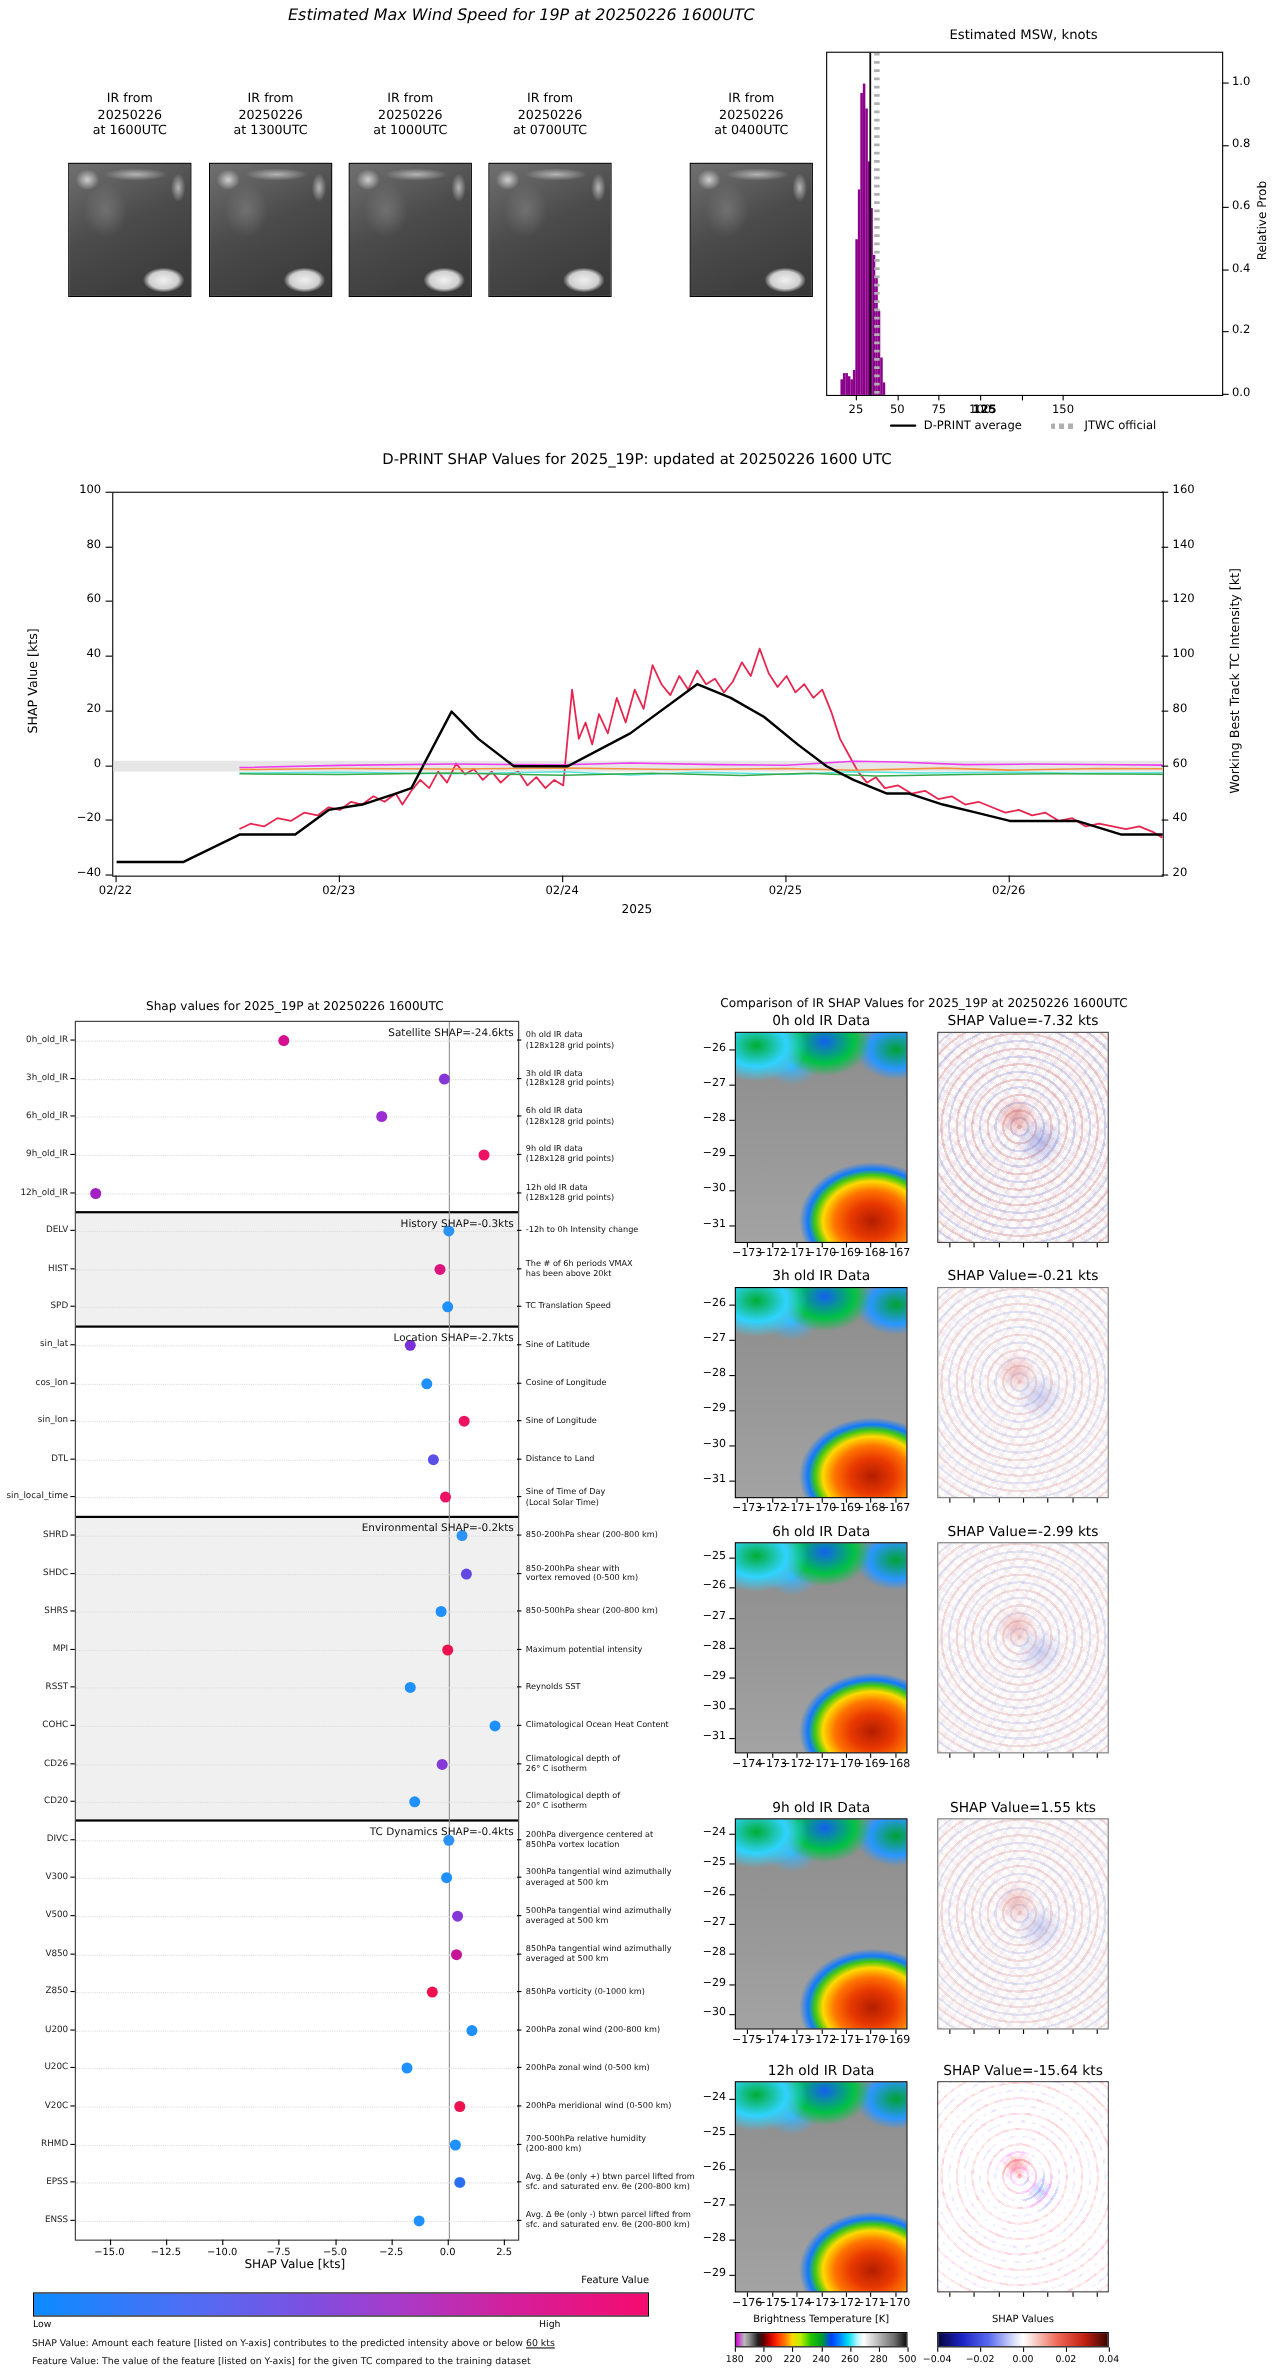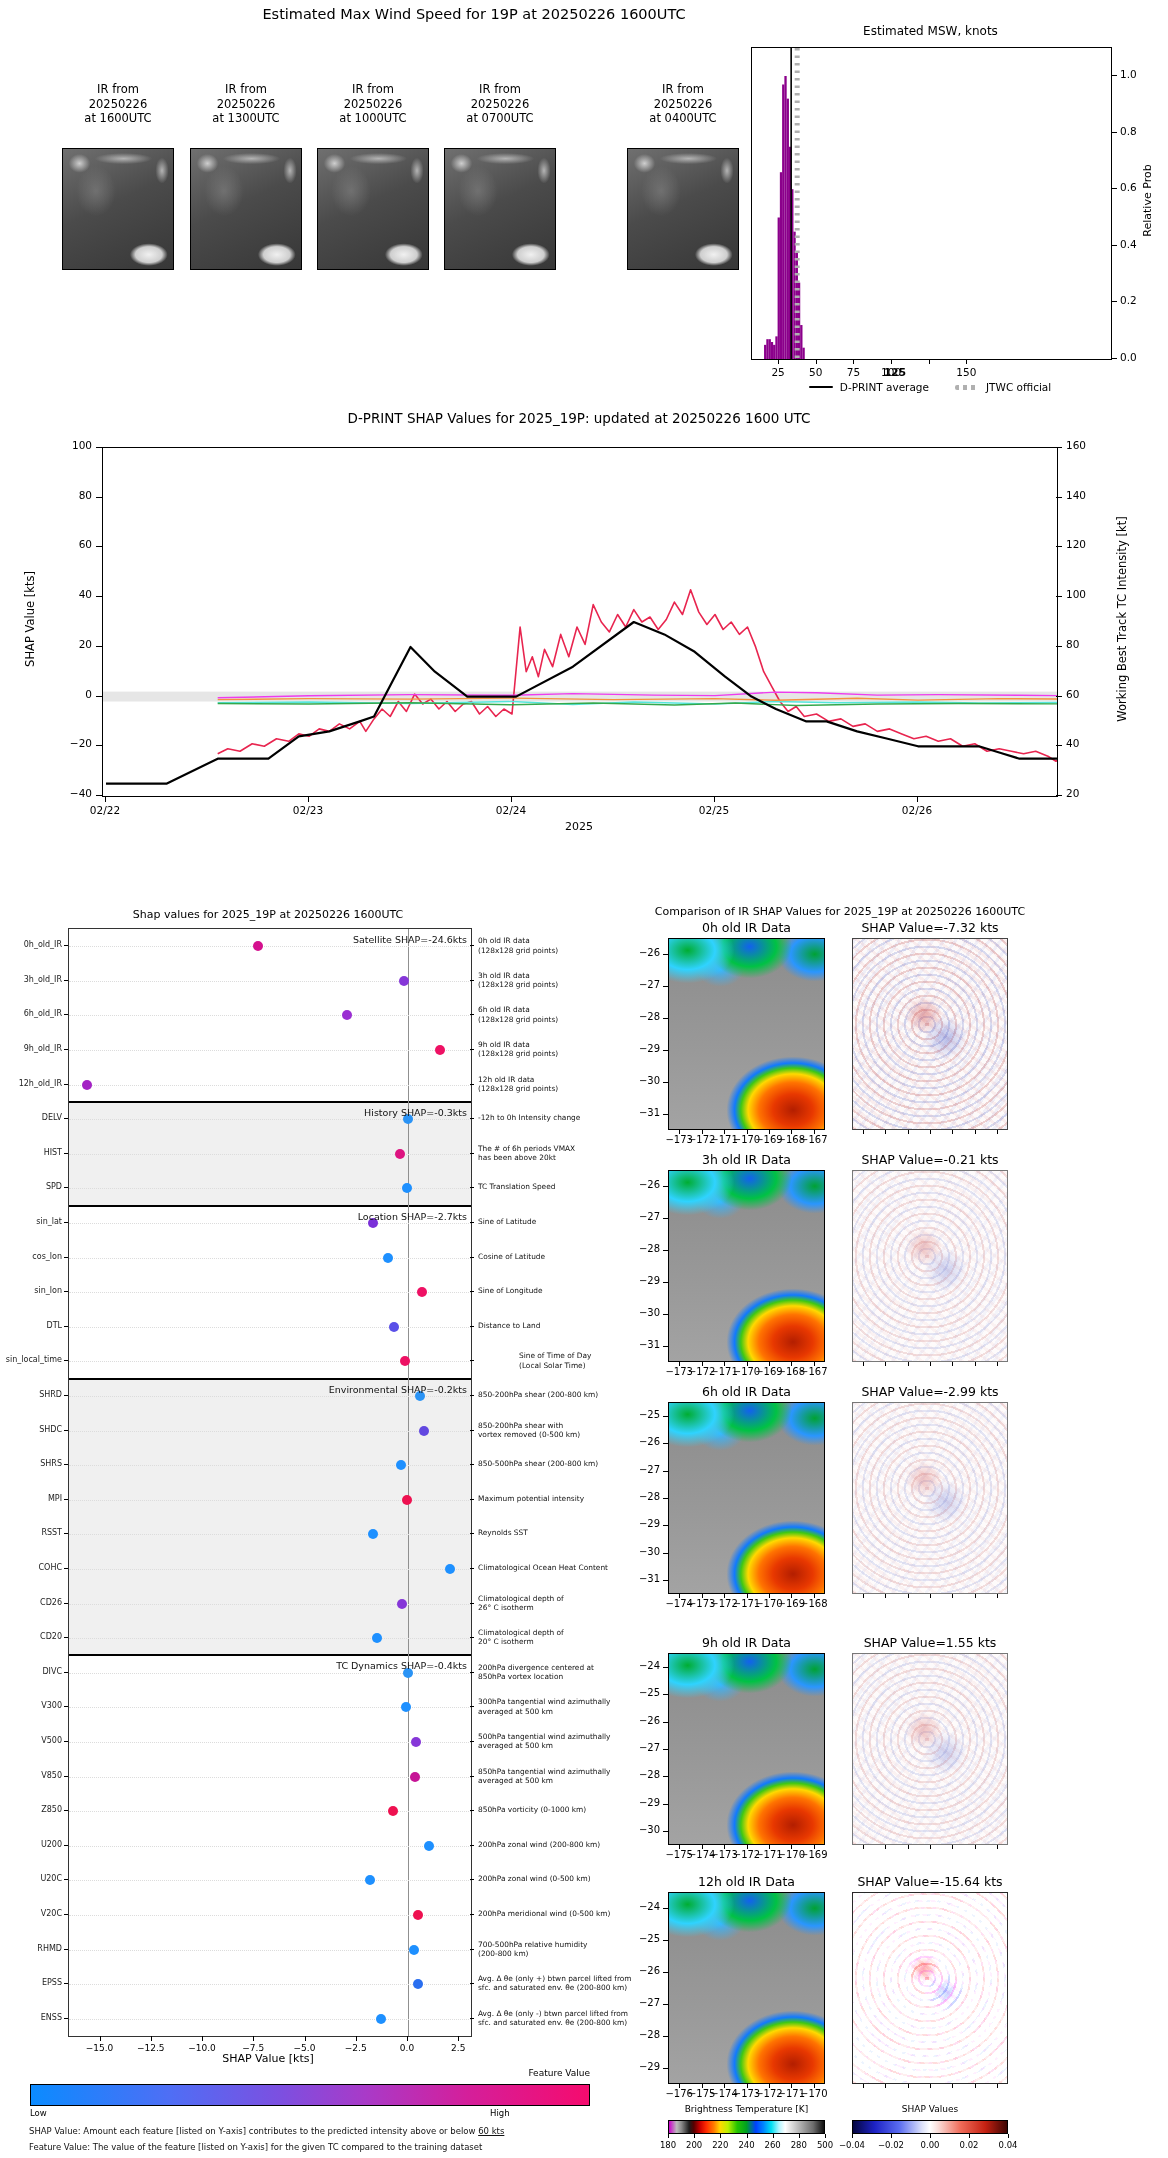--- a/index.html
+++ b/index.html
@@ -1,20 +1,20 @@
 <!DOCTYPE html>
 <html><head>
 <meta charset="utf-8">
 <style>
   html,body{margin:0;padding:0;background:#fff;}
   .page{position:relative;width:1168px;height:2158px;background:#fff;overflow:hidden;
         font-family:"DejaVu Sans","Liberation Sans",sans-serif;color:#000;}
   .abs{position:absolute;}
   .ctr{text-align:center;}
-  .main-title{position:absolute;top:6px;left:0;width:948px;text-align:center;font-size:14.5px;}
+  .main-title{position:absolute;top:6px;left:0;width:948px;text-align:center;font-size:14.5px;font-style:italic;}
   .hist-title{position:absolute;top:24px;left:751px;width:359px;text-align:center;font-size:12px;}
   .ts-title{position:absolute;top:410px;left:102px;width:954px;text-align:center;font-size:13.5px;}
   .fp-title{position:absolute;top:908px;left:48px;width:440px;text-align:center;font-size:11px;}
   .cmp-title{position:absolute;top:905px;left:560px;width:560px;text-align:center;font-size:11px;}
   .vlabel{position:absolute;text-align:center;transform:rotate(-90deg);}
   .thumb-label{position:absolute;width:168px;text-align:center;font-size:11.5px;line-height:1.28;white-space:pre-line;}
   .gray-thumb{position:absolute;width:112px;height:122px;border:1px solid #000;box-sizing:border-box;
     background:
       radial-gradient(closest-side at 78% 88%, rgba(250,250,250,.95), rgba(232,232,232,.85) 55%, rgba(200,200,200,0) 78%),
       radial-gradient(closest-side at 15% 12%, rgba(218,218,218,.9), rgba(218,218,218,0) 65%),
@@ -445,33 +445,33 @@
     <div class="tick" style="left: 64px; top: 1187.45px; width: 4px; height: 1px;"></div>
     <div class="tick" style="left: 470px; top: 1187.45px; width: 4px; height: 1px;"></div>
     <div class="fp-note" style="left: 478px; top: 1187.45px; transform: translateY(-50%);">TC Translation Speed</div>
     <div class="fp-row-lbl" style="left: -4px; top: 1217.05px;">sin_lat</div>
     <div class="tick" style="left: 64px; top: 1222.05px; width: 4px; height: 1px;"></div>
     <div class="tick" style="left: 470px; top: 1222.05px; width: 4px; height: 1px;"></div>
     <div class="fp-note" style="left: 478px; top: 1222.05px; transform: translateY(-50%);">Sine of Latitude</div>
     <div class="fp-row-lbl" style="left: -4px; top: 1251.64px;">cos_lon</div>
     <div class="tick" style="left: 64px; top: 1256.64px; width: 4px; height: 1px;"></div>
     <div class="tick" style="left: 470px; top: 1256.64px; width: 4px; height: 1px;"></div>
-    <div class="fp-note" style="left: 478px; top: 1256.64px; transform: translateY(-50%);">Cosine of Latitude</div>
+    <div class="fp-note" style="left: 478px; top: 1256.64px; transform: translateY(-50%);">Cosine of Longitude</div>
     <div class="fp-row-lbl" style="left: -4px; top: 1286.23px;">sin_lon</div>
     <div class="tick" style="left: 64px; top: 1291.23px; width: 4px; height: 1px;"></div>
     <div class="tick" style="left: 470px; top: 1291.23px; width: 4px; height: 1px;"></div>
     <div class="fp-note" style="left: 478px; top: 1291.23px; transform: translateY(-50%);">Sine of Longitude</div>
     <div class="fp-row-lbl" style="left: -4px; top: 1320.83px;">DTL</div>
     <div class="tick" style="left: 64px; top: 1325.83px; width: 4px; height: 1px;"></div>
     <div class="tick" style="left: 470px; top: 1325.83px; width: 4px; height: 1px;"></div>
     <div class="fp-note" style="left: 478px; top: 1325.83px; transform: translateY(-50%);">Distance to Land</div>
     <div class="fp-row-lbl" style="left: -4px; top: 1355.42px;">sin_local_time</div>
     <div class="tick" style="left: 64px; top: 1360.42px; width: 4px; height: 1px;"></div>
     <div class="tick" style="left: 470px; top: 1360.42px; width: 4px; height: 1px;"></div>
-    <div class="fp-note" style="left: 478px; top: 1360.42px; transform: translateY(-50%); margin-left: 41px;">Sine of Time of Day
+    <div class="fp-note" style="left: 478px; top: 1360.42px; transform: translateY(-50%);">Sine of Time of Day
 (Local Solar Time)</div>
     <div class="fp-row-lbl" style="left: -4px; top: 1390.02px;">SHRD</div>
     <div class="tick" style="left: 64px; top: 1395.02px; width: 4px; height: 1px;"></div>
     <div class="tick" style="left: 470px; top: 1395.02px; width: 4px; height: 1px;"></div>
     <div class="fp-note" style="left: 478px; top: 1395.02px; transform: translateY(-50%);">850-200hPa shear (200-800 km)</div>
     <div class="fp-row-lbl" style="left: -4px; top: 1424.61px;">SHDC</div>
     <div class="tick" style="left: 64px; top: 1429.61px; width: 4px; height: 1px;"></div>
     <div class="tick" style="left: 470px; top: 1429.61px; width: 4px; height: 1px;"></div>
     <div class="fp-note" style="left: 478px; top: 1429.61px; transform: translateY(-50%);">850-200hPa shear with
 vortex removed (0-500 km)</div>

